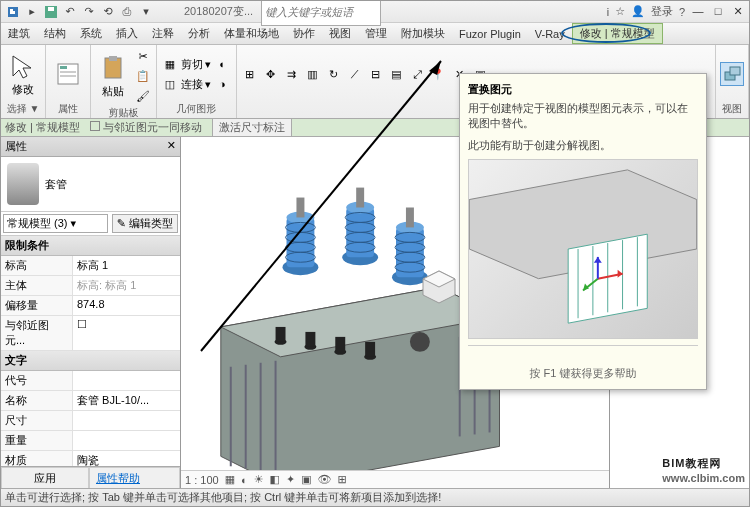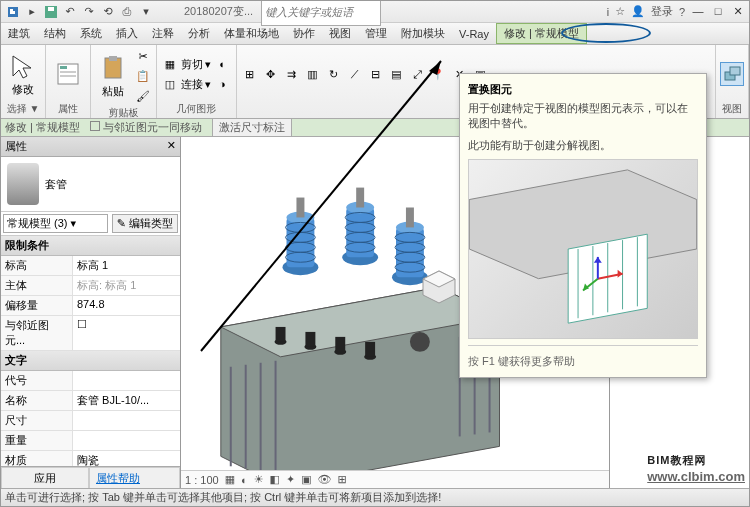--- a/index.html
+++ b/index.html
@@ -43,25 +43,25 @@
 .prop-foot>div{flex:1;text-align:center;padding:3px;border:1px solid #ccc;}
 .canvas{flex:1;position:relative;background:#fff;}
 .canvas svg{position:absolute;inset:0;}
 .browser{width:140px;border-left:1px solid #999;background:#fff;padding:4px;font-size:10px;}
 .tree-item{padding:1px 0 1px 14px;color:#333;}
 .tree-root{font-weight:normal;padding-left:2px;}
 .tooltip{position:absolute;left:458px;top:72px;width:248px;background:#fdfdf0;border:1px solid #aaa;box-shadow:2px 2px 6px rgba(0,0,0,.3);padding:8px;z-index:10;}
 .tt-title{font-weight:bold;margin-bottom:4px;}
 .tt-txt{color:#444;margin-bottom:6px;line-height:1.4;}
 .tt-img{width:100%;height:180px;border:1px solid #ccc;background:linear-gradient(135deg,#f0f0f0 0%,#ddd 50%,#ccc 100%);position:relative;margin-bottom:6px;}
-.tt-foot{color:#666;border-top:1px solid #ccc;padding-top:8px;}
+.tt-foot{color:#666;border-top:1px solid #ccc;padding-top:20px;text-align:center;}
 .statusbar{position:absolute;bottom:0;left:0;right:0;height:18px;background:linear-gradient(#f0f0f0,#e0e0e0);border-top:1px solid #aaa;display:flex;align-items:center;padding:0 4px;font-size:10px;color:#444;gap:8px;}
 .viewbar{position:absolute;bottom:18px;left:180px;right:140px;height:18px;background:#fafafa;border-top:1px solid #ccc;display:flex;align-items:center;padding:0 4px;gap:6px;font-size:10px;color:#555;}
 .watermark{position:absolute;right:4px;bottom:22px;font-size:20px;font-weight:900;color:#222;letter-spacing:1px;font-family:Arial;z-index:5;}
-.watermark small{font-size:13px;display:block;color:#666;letter-spacing:0;text-decoration:underline;}
+.watermark small{font-size:11px;display:block;color:#666;letter-spacing:0;}
 .oval{position:absolute;left:560px;top:22px;width:90px;height:20px;border:2px solid #105a9c;border-radius:50%;z-index:6;pointer-events:none;}
 .arrow{position:absolute;z-index:6;pointer-events:none;}
 .cube{position:absolute;right:150px;top:130px;width:40px;height:40px;z-index:3;}
 </style>
 </head>
 <body>
 
 <div class="titlebar">
   <div class="qat">
     <span class="qat-icon">
@@ -102,20 +102,21 @@
   <span class="menuitem">结构</span>
   <span class="menuitem">系统</span>
   <span class="menuitem">插入</span>
   <span class="menuitem">注释</span>
   <span class="menuitem">分析</span>
   <span class="menuitem">体量和场地</span>
   <span class="menuitem">协作</span>
   <span class="menuitem">视图</span>
   <span class="menuitem">管理</span>
   <span class="menuitem">附加模块</span>
+  <span class="menuitem">Fuzor Plugin</span>
   <span class="menuitem">V-Ray</span>
   <span class="menuitem active">修改 | 常规模型</span>
 </div>
 
 <div class="ribbon">
   <div class="ribbon-group">
     <div class="rg-content">
         <div class="big-btn">
           <svg class="big-icon">
             <path d="M4 4 L4 24 L10 18 L14 26 L18 24 L14 16 L22 16 Z" fill="#fff" stroke="#333"></path>

